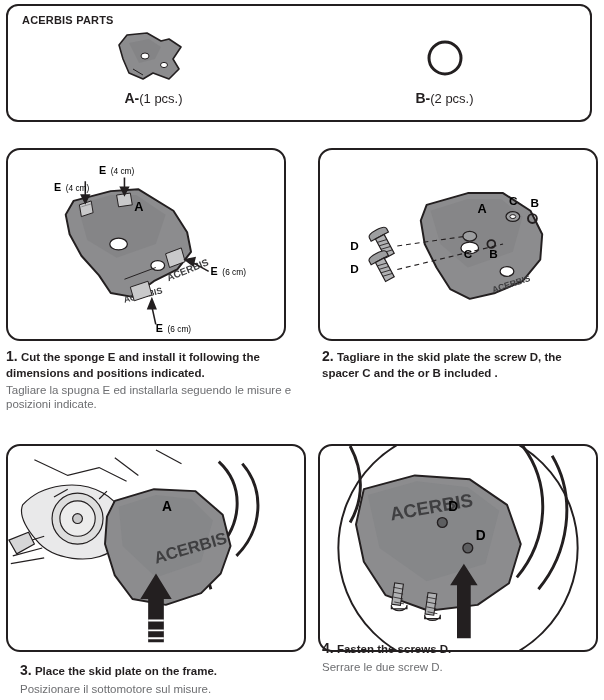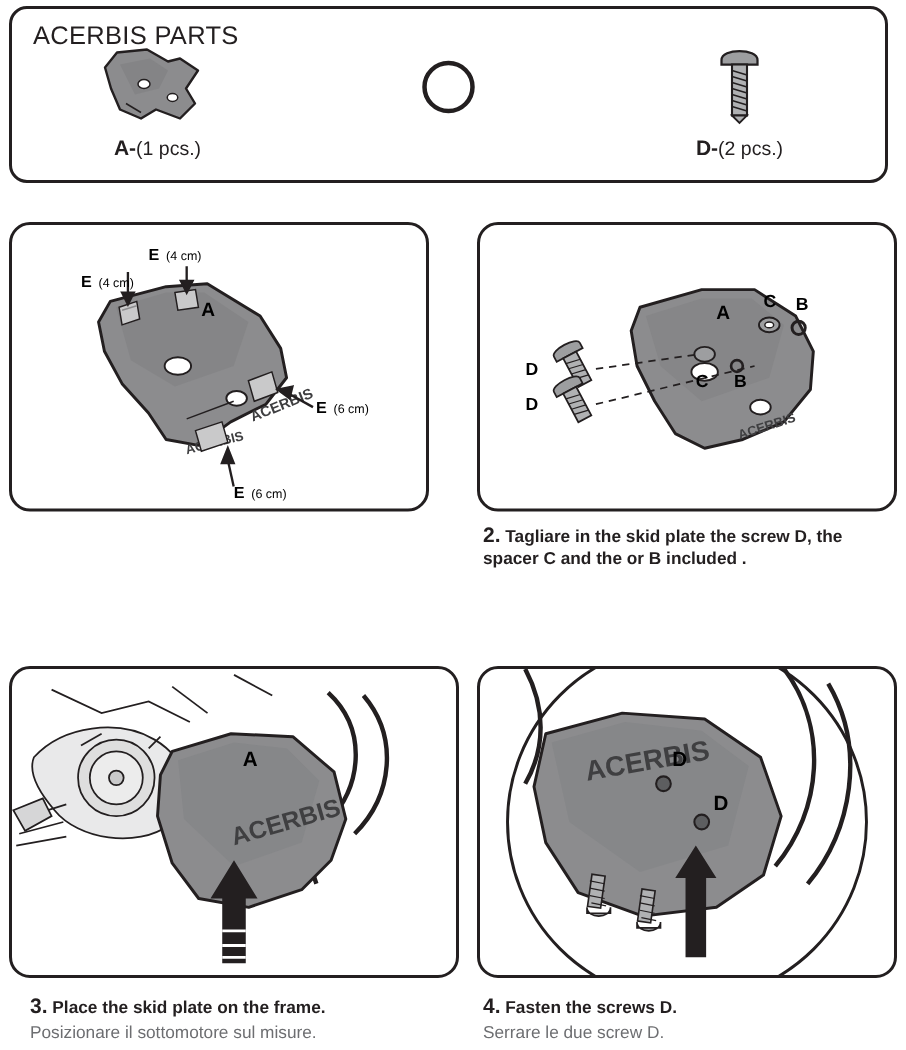--- a/index.html
+++ b/index.html
@@ -30,22 +30,22 @@
     height: 118px;
     border: 2px solid #231f20;
     border-radius: 12px;
     box-sizing: border-box;
     background: #fff;
   }
   .parts-title {
     position: absolute;
     left: 14px;
     top: 8px;
-    font-size: 17px;
-    font-weight: normal;
+    font-size: 11px;
+    font-weight: bold;
     letter-spacing: 0.2px;
   }
   .parts-row {
     position: absolute;
     left: 0;
     top: 22px;
     width: 100%;
     height: 92px;
     display: flex;
   }
@@ -97,21 +97,21 @@
     color: #231f20;
   }
   .caption .it {
     color: #6d6e71;
     display: block;
     margin-top: 2px;
   }
   .cap-1 { left: 6px;   top: 348px; width: 300px; }
   .cap-2 { left: 322px; top: 348px; width: 278px; }
   .cap-3 { left: 20px;   top: 662px; width: 300px; }
-  .cap-4 { left: 322px; top: 662px; width: 278px; }
+  .cap-4 { left: 322px; top: 640px; width: 278px; }
 
   .svgfull { display: block; width: 100%; height: 100%; }
 
   
   .dlabel { font-family: "Liberation Sans", sans-serif; font-weight: bold; }
 </style>
 </head>
 <body>
 
 <div class="page">
@@ -134,44 +134,26 @@
           <b>A-</b><span>(1 pcs.)</span>
         </div>
       </div>
 
       <div class="part">
         <div class="part-art">
           <svg width="50" height="50" viewBox="0 0 50 50">
             <circle cx="25" cy="25" r="16" fill="#ffffff" stroke="#231f20" stroke-width="3"></circle>
           </svg>
         </div>
-      </div>
-
-
-      <div class="part">
-        <div class="part-art">
-          <svg width="44" height="60" viewBox="0 0 44 60">
-            <path d="M10 12 C10 4, 34 4, 34 12 L34 15 L10 15 Z" fill="#9d9ea0" stroke="#231f20" stroke-width="1.5"></path>
-            <rect x="17" y="15" width="10" height="34" fill="#b0b1b3" stroke="#231f20" stroke-width="1.4"></rect>
-            <g stroke="#231f20" stroke-width="1">
-              <path d="M17 19 L27 22"></path>
-                <path d="M17 23 L27 26"></path>
-                <path d="M17 27 L27 30"></path>
-              <path d="M17 31 L27 34"></path>
-                <path d="M17 35 L27 38"></path>
-                <path d="M17 39 L27 42"></path>
-              <path d="M17 43 L27 46"></path>
-            </g>
-            <path d="M17 49 L22 54 L27 49 Z" fill="#b0b1b3" stroke="#231f20" stroke-width="1.2"></path>
-          </svg>
-        </div>
         <div class="part-label">
-          <b>D-</b><span>(2 pcs.)</span>
+          <b>B-</b><span>(2 pcs.)</span>
         </div>
       </div>
+
+
 
 
     </div>
   </div>
 
   <div class="panel panel-1">
     <svg class="svgfull" viewBox="0 0 280 193">
 
       <path d="M66 52 L104 42 L132 40 L168 62 L182 84 L186 104 L172 122 L148 134 L126 150 L104 146 L92 128 L74 108 L62 86 L58 66 Z" fill="#8c8c8e" stroke="#231f20" stroke-width="2" stroke-linejoin="round"></path>
       <path d="M70 56 L104 46 L130 46 L160 66 L150 96 L110 110 L80 92 Z" fill="#7f8082" opacity="0.55"></path>
@@ -211,20 +193,25 @@
       <text class="dlabel" x="92" y="24" font-size="11">E</text>
       <text x="104" y="24" font-size="8.5">(4 cm)</text>
       <text class="dlabel" x="206" y="128" font-size="11">E</text>
       <text x="218" y="128" font-size="8.5">(6 cm)</text>
       <text class="dlabel" x="150" y="186" font-size="11">E</text>
       <text x="162" y="186" font-size="8.5">(6 cm)</text>
       <text class="dlabel" x="128" y="62" font-size="13">A</text>
     </svg>
   </div>
 
+  <div class="caption cap-1">
+    <span class="num">1.</span>
+    <span class="en">Cut the sponge E and install it following the dimensions and positions indicated.</span>
+    <span class="it">Tagliare la spugna E ed installarla seguendo le misure e posizioni indicate.</span>
+  </div>
 
   <div class="panel panel-2">
     <svg class="svgfull" viewBox="0 0 280 193">
 
       <path d="M108 56 L150 44 L186 44 L214 62 L226 86 L224 112 L206 134 L178 146 L152 152 L132 142 L118 120 L106 96 L102 72 Z" fill="#8c8c8e" stroke="#231f20" stroke-width="2" stroke-linejoin="round"></path>
       <path d="M112 62 L150 50 L184 50 L206 68 L196 104 L150 120 L122 96 Z" fill="#7f8082" opacity="0.5"></path>
       <ellipse cx="152" cy="100" rx="9" ry="6" fill="#ffffff" stroke="#231f20" stroke-width="1.3"></ellipse>
       <ellipse cx="190" cy="124" rx="7" ry="5" fill="#ffffff" stroke="#231f20" stroke-width="1.3"></ellipse>
       <text class="dlabel" x="176" y="146" font-size="9" fill="#3f3f41" transform="rotate(-18 176 146)">ACERBIS</text>
 

